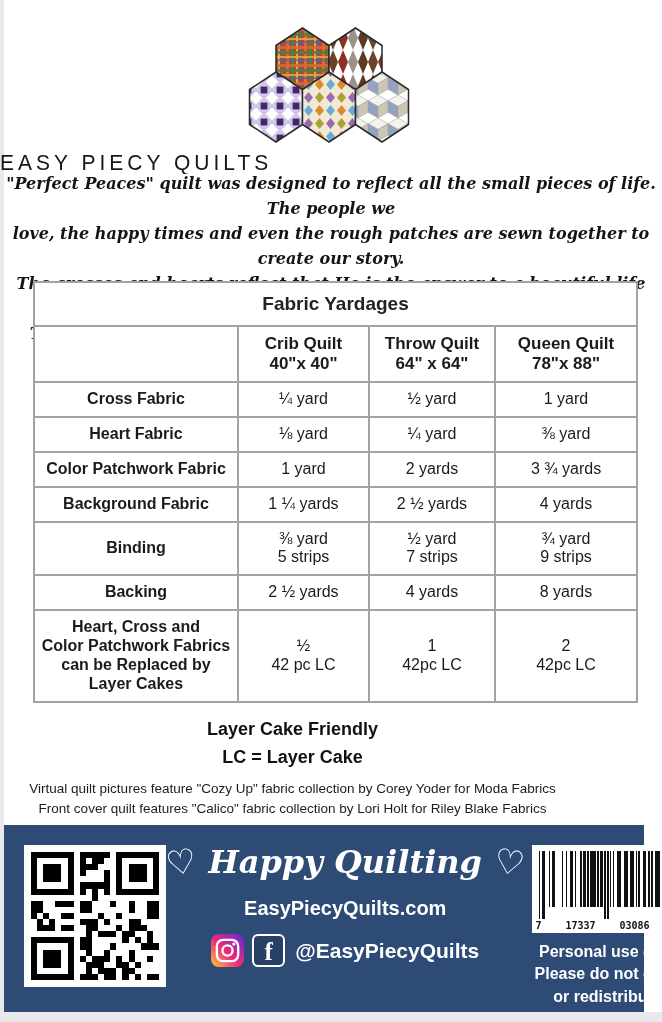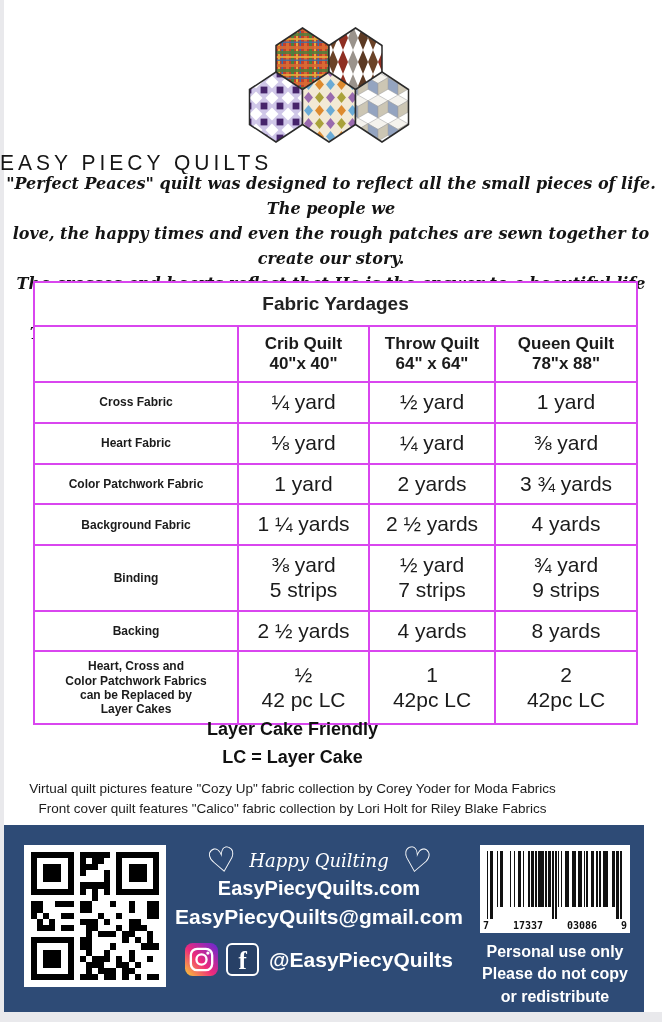--- a/index.html
+++ b/index.html
@@ -15,47 +15,47 @@
          font-family:"Liberation Sans",sans-serif;font-weight:400;transform:scaleY(1.08);}
 
   
   .intro{position:absolute;top:172px;left:0;width:662px;margin:0;text-align:center;
          font-family:"DejaVu Serif","Liberation Serif",serif;font-style:italic;font-weight:600;
          font-size:16px;line-height:1.56;color:#141414;white-space:pre-line;}
 
   
   table.yardage{position:absolute;top:281px;left:33px;width:603px;border-collapse:collapse;
                 table-layout:fixed;background:#fff;color:#1b1b1b;}
-  table.yardage th,table.yardage td{border:2px solid #d946ef;text-align:center;vertical-align:middle;
+  table.yardage th,table.yardage td{border:2px solid #a3a3a3;text-align:center;vertical-align:middle;
                 padding:7px 4px;line-height:1.18;white-space:pre-line;}
   th.tbl-title{font-size:19px;font-weight:bold;height:28px;color:#222;}
   tr.colhead th{font-size:17px;font-weight:bold;height:38px;}
-  table.yardage tbody th{font-size:12px;font-weight:bold;}
-  table.yardage tbody td{font-size:21px;font-weight:normal;}
+  table.yardage tbody th{font-size:16px;font-weight:bold;}
+  table.yardage tbody td{font-size:16px;font-weight:normal;}
 
   
   .notes{position:absolute;top:716px;left:0;width:585px;text-align:center;color:#111;}
   .bold-note{font-size:18px;font-weight:bold;line-height:1.55;}
   .credit{font-size:13.5px;line-height:1.52;color:#1c1c1c;}
   .credit.first{margin-top:7px;}
 
   
   footer{position:absolute;left:4px;top:825px;width:640px;height:187px;background:#2e4b76;
          display:flex;align-items:flex-start;box-sizing:border-box;padding:20px 10px 0 20px;color:#fff;}
   .qr-wrap{background:#fff;width:128px;height:128px;padding:7px;flex:none;}
   .qr-wrap svg{display:block;width:128px;height:128px;}
 
   .f-center{flex:1;text-align:center;margin-top:-2px;}
   .tagline-row{display:flex;align-items:center;justify-content:center;gap:12px;}
   .heart{font-size:34px;line-height:1;font-family:"DejaVu Sans",sans-serif;font-weight:bold;}
   .heart.l{transform:rotate(-10deg);}
   .heart.r{transform:rotate(10deg);}
-  .tagline{font-family:"DejaVu Serif","Liberation Serif",serif;font-style:italic;font-weight:normal;
-           font-size:18px;white-space:nowrap;}
-  .site{font-size:20px;font-weight:bold;}
+  .tagline{font-family:"DejaVu Serif","Liberation Serif",serif;font-style:italic;font-weight:bold;
+           font-size:32px;white-space:nowrap;}
+  .site{margin-top:16px;font-size:20px;font-weight:bold;}
   .email{margin-top:5px;font-size:21px;font-weight:bold;}
   .social-row{margin-top:14px;display:flex;align-items:center;justify-content:center;gap:8px;}
   .ig{width:33px;height:33px;flex:none;display:inline-block;}
   .fb{width:33px;height:33px;flex:none;box-sizing:border-box;background:#274066;border:2px solid #fff;
       border-radius:6px;color:#fff;font-weight:bold;font-size:25px;line-height:31px;text-align:center;
       font-family:"Liberation Serif",serif;}
   .handle{font-size:21px;font-weight:bold;margin-left:2px;white-space:nowrap;}
 
   .f-right{flex:none;width:158px;margin-left:4px;text-align:center;}
   .barcode{position:relative;background:#fff;width:150px;height:88px;margin:0 auto;}
@@ -446,21 +446,20 @@
         </svg>
     </div>
 
     <div class="f-center">
       <div class="tagline-row">
         <span class="heart l">♡</span>
         <span class="tagline">Happy Quilting</span>
         <span class="heart r">♡</span>
       </div>
       <div class="site">EasyPiecyQuilts.com</div>
-      <div class="email">EasyPiecyQuilts@gmail.com</div>
       <div class="social-row">
         <span class="ig">
           <svg viewBox="0 0 34 34" width="33" height="33">
             <defs>
               <linearGradient id="igg" x1="0" y1="1" x2="1" y2="0">
                 <stop offset="0" stop-color="#f9ce34"></stop>
                   <stop offset="0.45" stop-color="#ee2a7b"></stop>
                   <stop offset="1" stop-color="#6228d7"></stop>
               </linearGradient>
             </defs>

